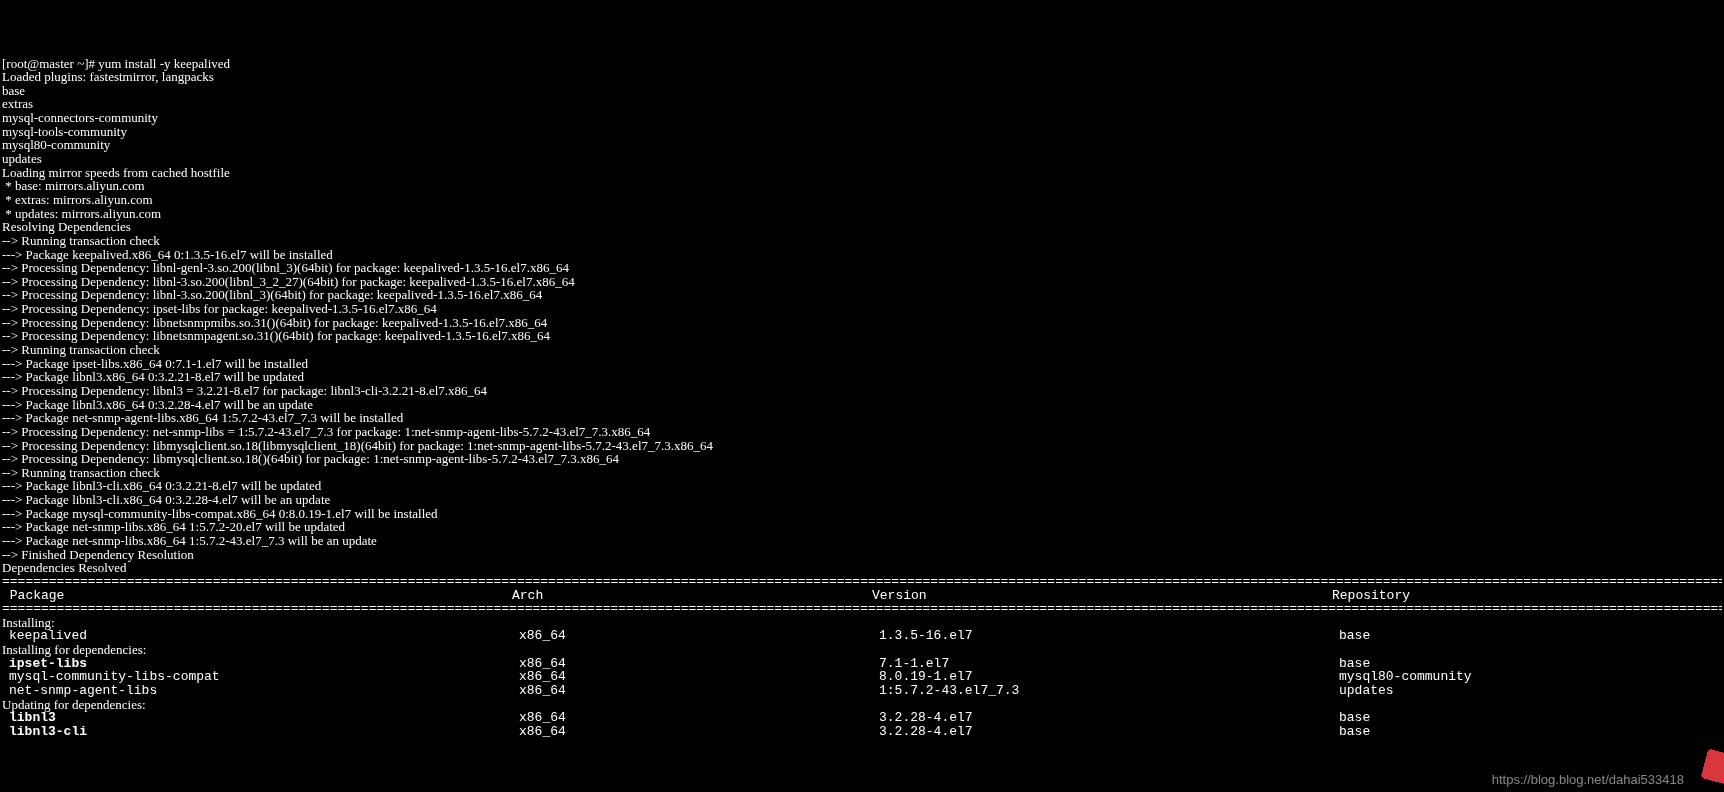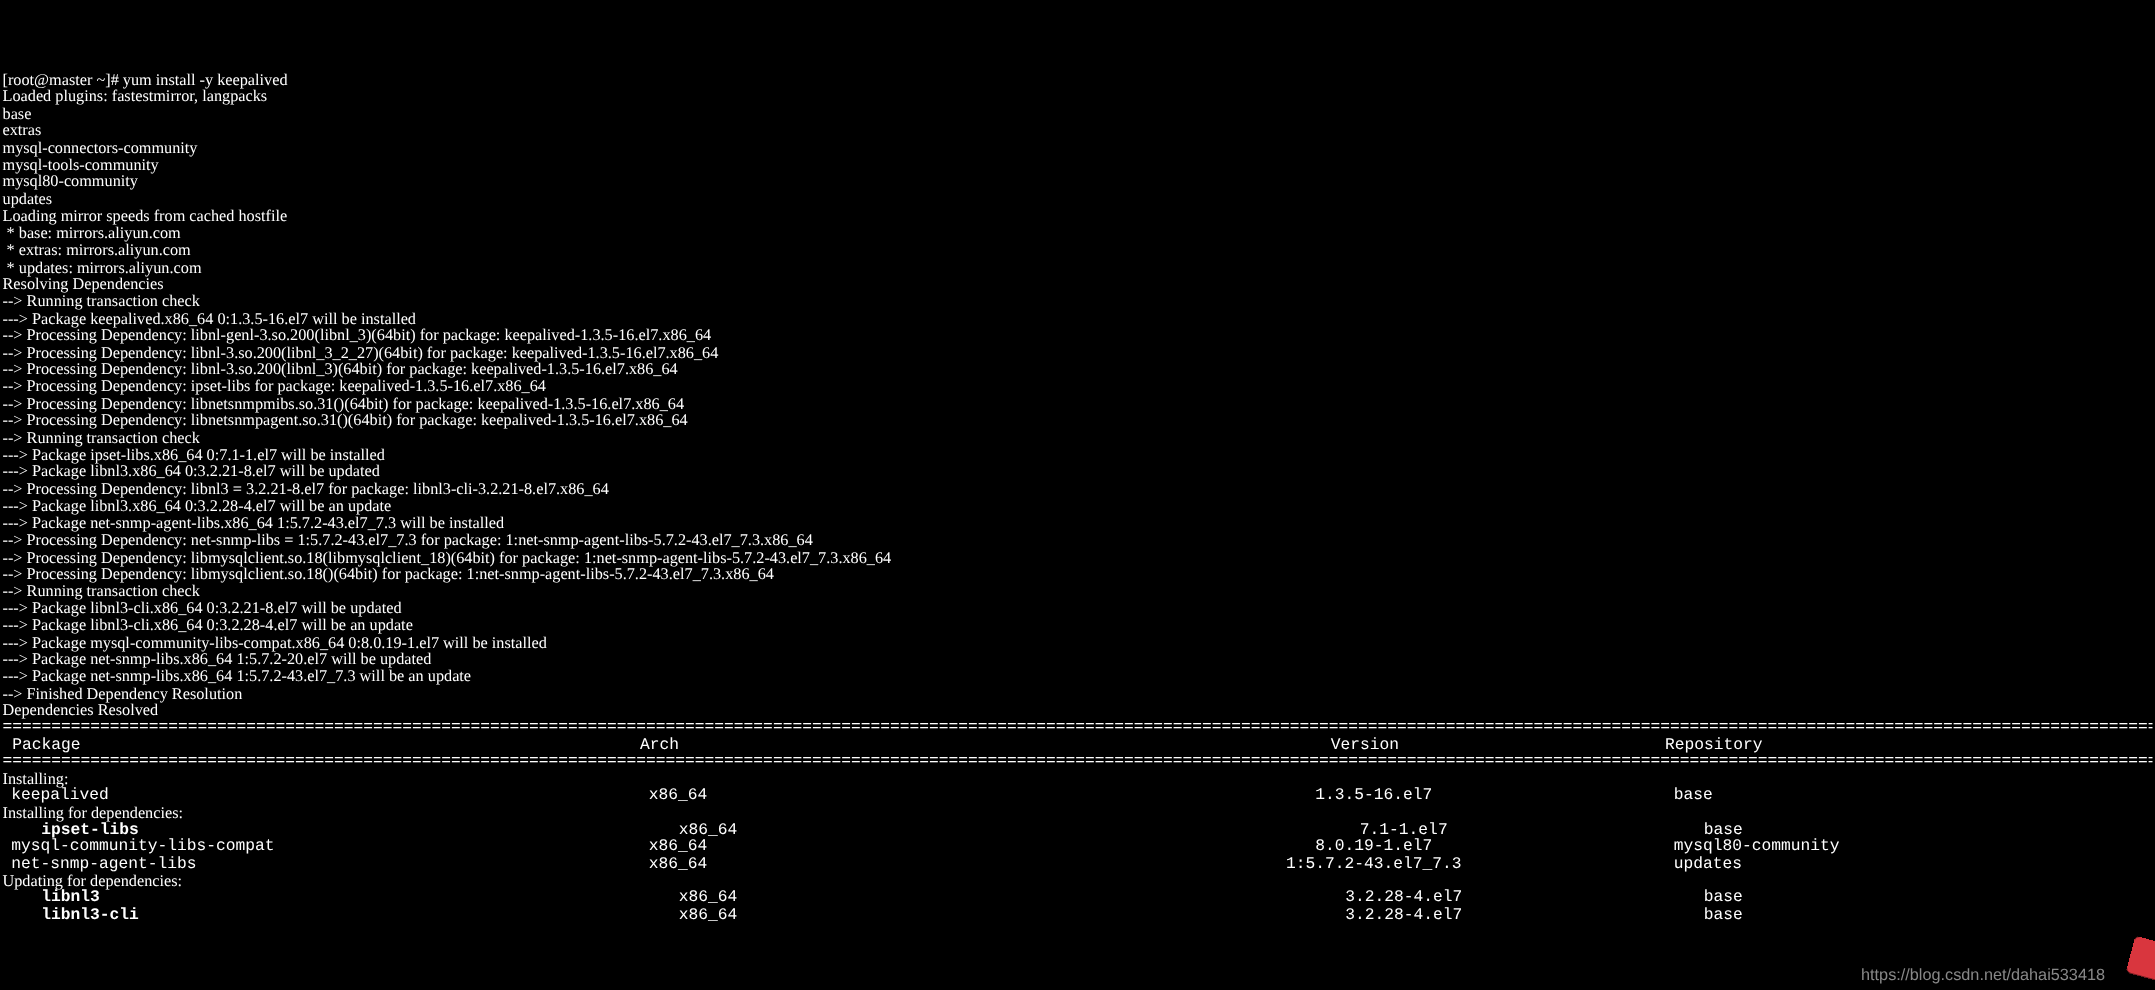--- a/index.html
+++ b/index.html
@@ -7,26 +7,26 @@
       color: #fff;
       font-family: "Courier New", monospace;
       font-size: 13px;
       line-height: 1.05;
       margin: 0;
       padding: 2px;
       white-space: pre;
       overflow-x: hidden;
     }
     .line { display: block; font-family: Liberation Serif, serif; }
-    .bold { font-weight: bold; margin-left: 24px; }
+    .bold { font-weight: bold; }
     .table-row { display: flex; gap: 20px; }
     .col-package { width: 490px; flex-shrink: 0; padding-left: 7px; }
     .col-package.noindent { padding-left: 0; }
     .col-arch { width: 340px; flex-shrink: 0; }
-    .col-version { width: 440px; flex-shrink: 0; text-align: center; }
+    .col-version { width: 440px; flex-shrink: 0; }
     .col-repo { width: 300px; flex-shrink: 0; }
     .hr-line { letter-spacing: 0; overflow: hidden; white-space: nowrap; width: 100%; }
     .watermark {
       position: fixed;
       right: 40px;
       bottom: 5px;
       color: #aaa;
       font-family: Arial, sans-serif;
       font-size: 13px;
       opacity: 0.8;
@@ -41,17 +41,17 @@
       transform: rotate(15deg);
       border-radius: 4px;
     }
   </style>
 </head>
 <body>
 
 
 
 <div id="terminal"><span class="line">[root@master ~]# yum install -y keepalived</span><span class="line">Loaded plugins: fastestmirror, langpacks</span><span class="line">base</span><span class="line">extras</span><span class="line">mysql-connectors-community</span><span class="line">mysql-tools-community</span><span class="line">mysql80-community</span><span class="line">updates</span><span class="line">Loading mirror speeds from cached hostfile</span><span class="line"> * base: mirrors.aliyun.com</span><span class="line"> * extras: mirrors.aliyun.com</span><span class="line"> * updates: mirrors.aliyun.com</span><span class="line">Resolving Dependencies</span><span class="line">--&gt; Running transaction check</span><span class="line">---&gt; Package keepalived.x86_64 0:1.3.5-16.el7 will be installed</span><span class="line">--&gt; Processing Dependency: libnl-genl-3.so.200(libnl_3)(64bit) for package: keepalived-1.3.5-16.el7.x86_64</span><span class="line">--&gt; Processing Dependency: libnl-3.so.200(libnl_3_2_27)(64bit) for package: keepalived-1.3.5-16.el7.x86_64</span><span class="line">--&gt; Processing Dependency: libnl-3.so.200(libnl_3)(64bit) for package: keepalived-1.3.5-16.el7.x86_64</span><span class="line">--&gt; Processing Dependency: ipset-libs for package: keepalived-1.3.5-16.el7.x86_64</span><span class="line">--&gt; Processing Dependency: libnetsnmpmibs.so.31()(64bit) for package: keepalived-1.3.5-16.el7.x86_64</span><span class="line">--&gt; Processing Dependency: libnetsnmpagent.so.31()(64bit) for package: keepalived-1.3.5-16.el7.x86_64</span><span class="line">--&gt; Running transaction check</span><span class="line">---&gt; Package ipset-libs.x86_64 0:7.1-1.el7 will be installed</span><span class="line">---&gt; Package libnl3.x86_64 0:3.2.21-8.el7 will be updated</span><span class="line">--&gt; Processing Dependency: libnl3 = 3.2.21-8.el7 for package: libnl3-cli-3.2.21-8.el7.x86_64</span><span class="line">---&gt; Package libnl3.x86_64 0:3.2.28-4.el7 will be an update</span><span class="line">---&gt; Package net-snmp-agent-libs.x86_64 1:5.7.2-43.el7_7.3 will be installed</span><span class="line">--&gt; Processing Dependency: net-snmp-libs = 1:5.7.2-43.el7_7.3 for package: 1:net-snmp-agent-libs-5.7.2-43.el7_7.3.x86_64</span><span class="line">--&gt; Processing Dependency: libmysqlclient.so.18(libmysqlclient_18)(64bit) for package: 1:net-snmp-agent-libs-5.7.2-43.el7_7.3.x86_64</span><span class="line">--&gt; Processing Dependency: libmysqlclient.so.18()(64bit) for package: 1:net-snmp-agent-libs-5.7.2-43.el7_7.3.x86_64</span><span class="line">--&gt; Running transaction check</span><span class="line">---&gt; Package libnl3-cli.x86_64 0:3.2.21-8.el7 will be updated</span><span class="line">---&gt; Package libnl3-cli.x86_64 0:3.2.28-4.el7 will be an update</span><span class="line">---&gt; Package mysql-community-libs-compat.x86_64 0:8.0.19-1.el7 will be installed</span><span class="line">---&gt; Package net-snmp-libs.x86_64 1:5.7.2-20.el7 will be updated</span><span class="line">---&gt; Package net-snmp-libs.x86_64 1:5.7.2-43.el7_7.3 will be an update</span><span class="line">--&gt; Finished Dependency Resolution</span><span class="line"></span><span class="line">Dependencies Resolved</span><span class="line"></span><div class="hr-line">============================================================================================================================================================================================================================================================================================================</div><div class="table-row"><span class="col-package noindent"> Package</span><span class="col-arch">Arch</span><span class="col-version">Version</span><span class="col-repo">Repository</span></div><div class="hr-line">============================================================================================================================================================================================================================================================================================================</div><span class="line">Installing:</span><div class="table-row"><span class="col-package">keepalived</span><span class="col-arch">x86_64</span><span class="col-version">1.3.5-16.el7</span><span class="col-repo">base</span></div><span class="line">Installing for dependencies:</span><div class="table-row"><span class="col-package bold">ipset-libs</span><span class="col-arch">x86_64</span><span class="col-version">7.1-1.el7</span><span class="col-repo">base</span></div><div class="table-row"><span class="col-package">mysql-community-libs-compat</span><span class="col-arch">x86_64</span><span class="col-version">8.0.19-1.el7</span><span class="col-repo">mysql80-community</span></div><div class="table-row"><span class="col-package">net-snmp-agent-libs</span><span class="col-arch">x86_64</span><span class="col-version">1:5.7.2-43.el7_7.3</span><span class="col-repo">updates</span></div><span class="line">Updating for dependencies:</span><div class="table-row"><span class="col-package bold">libnl3</span><span class="col-arch">x86_64</span><span class="col-version">3.2.28-4.el7</span><span class="col-repo">base</span></div><div class="table-row"><span class="col-package bold">libnl3-cli</span><span class="col-arch">x86_64</span><span class="col-version">3.2.28-4.el7</span><span class="col-repo">base</span></div></div>
-<div class="watermark">https://blog.csdn.net/dahai533418</div>
+<div class="watermark">https://blog.blog.net/dahai533418</div>
 <div class="corner-badge"></div>
 
 
 
 
 </body></html>

